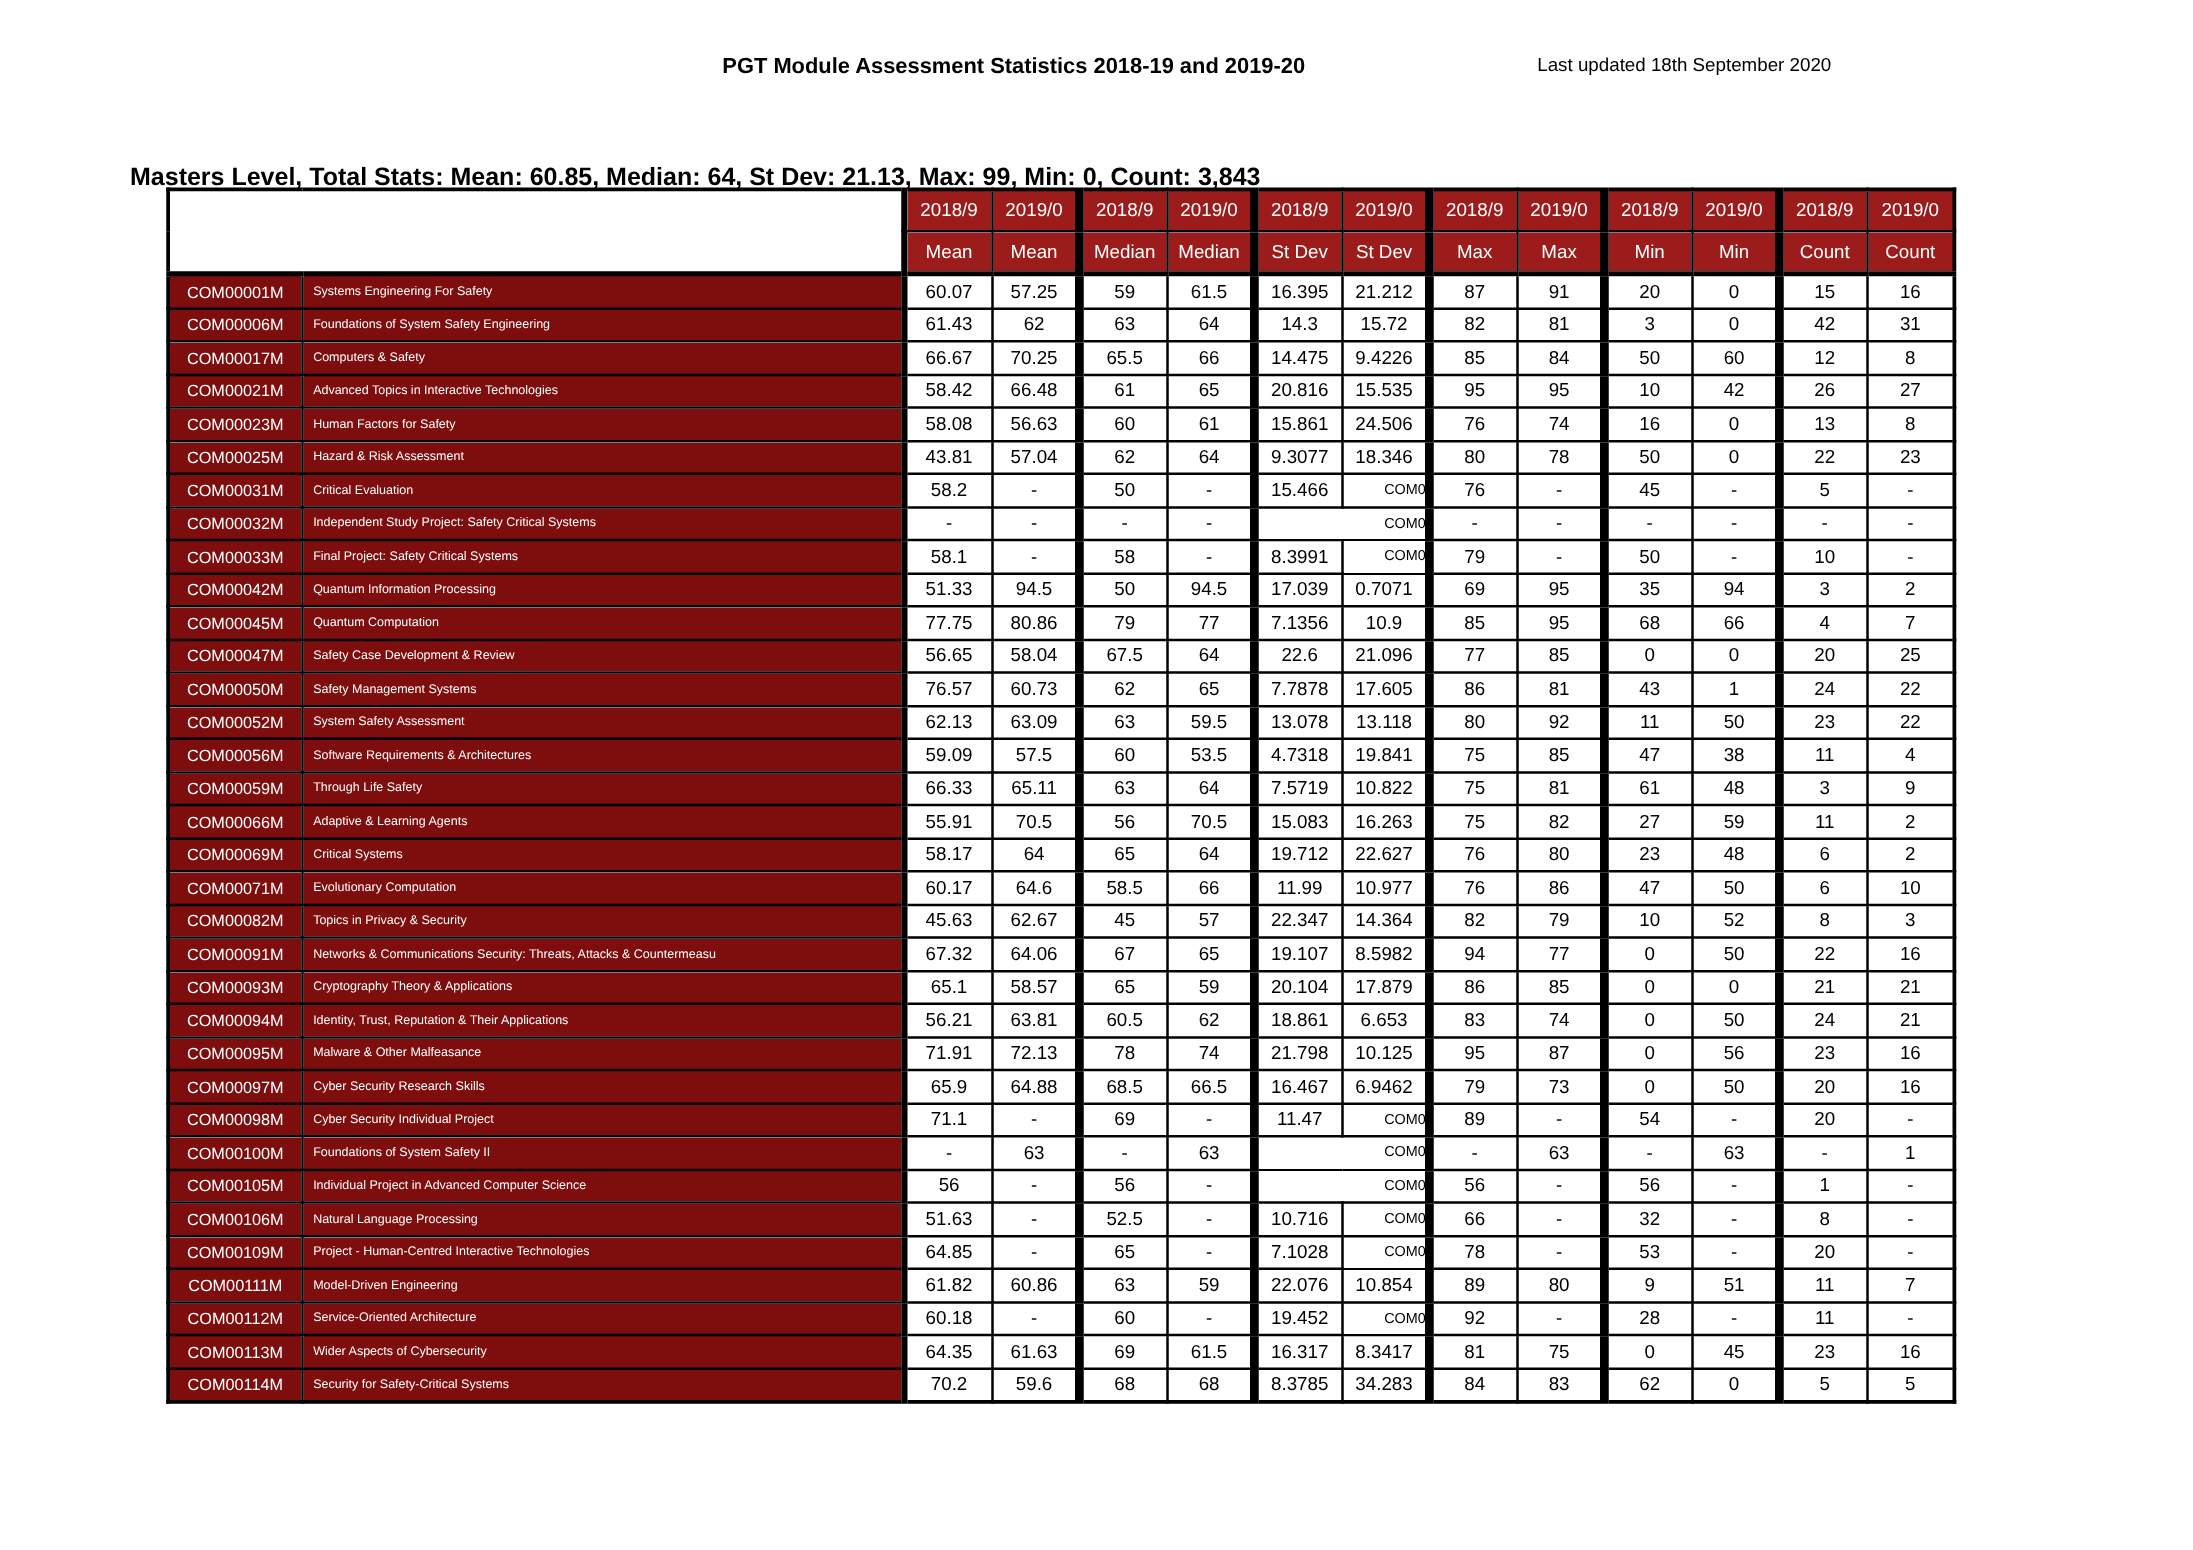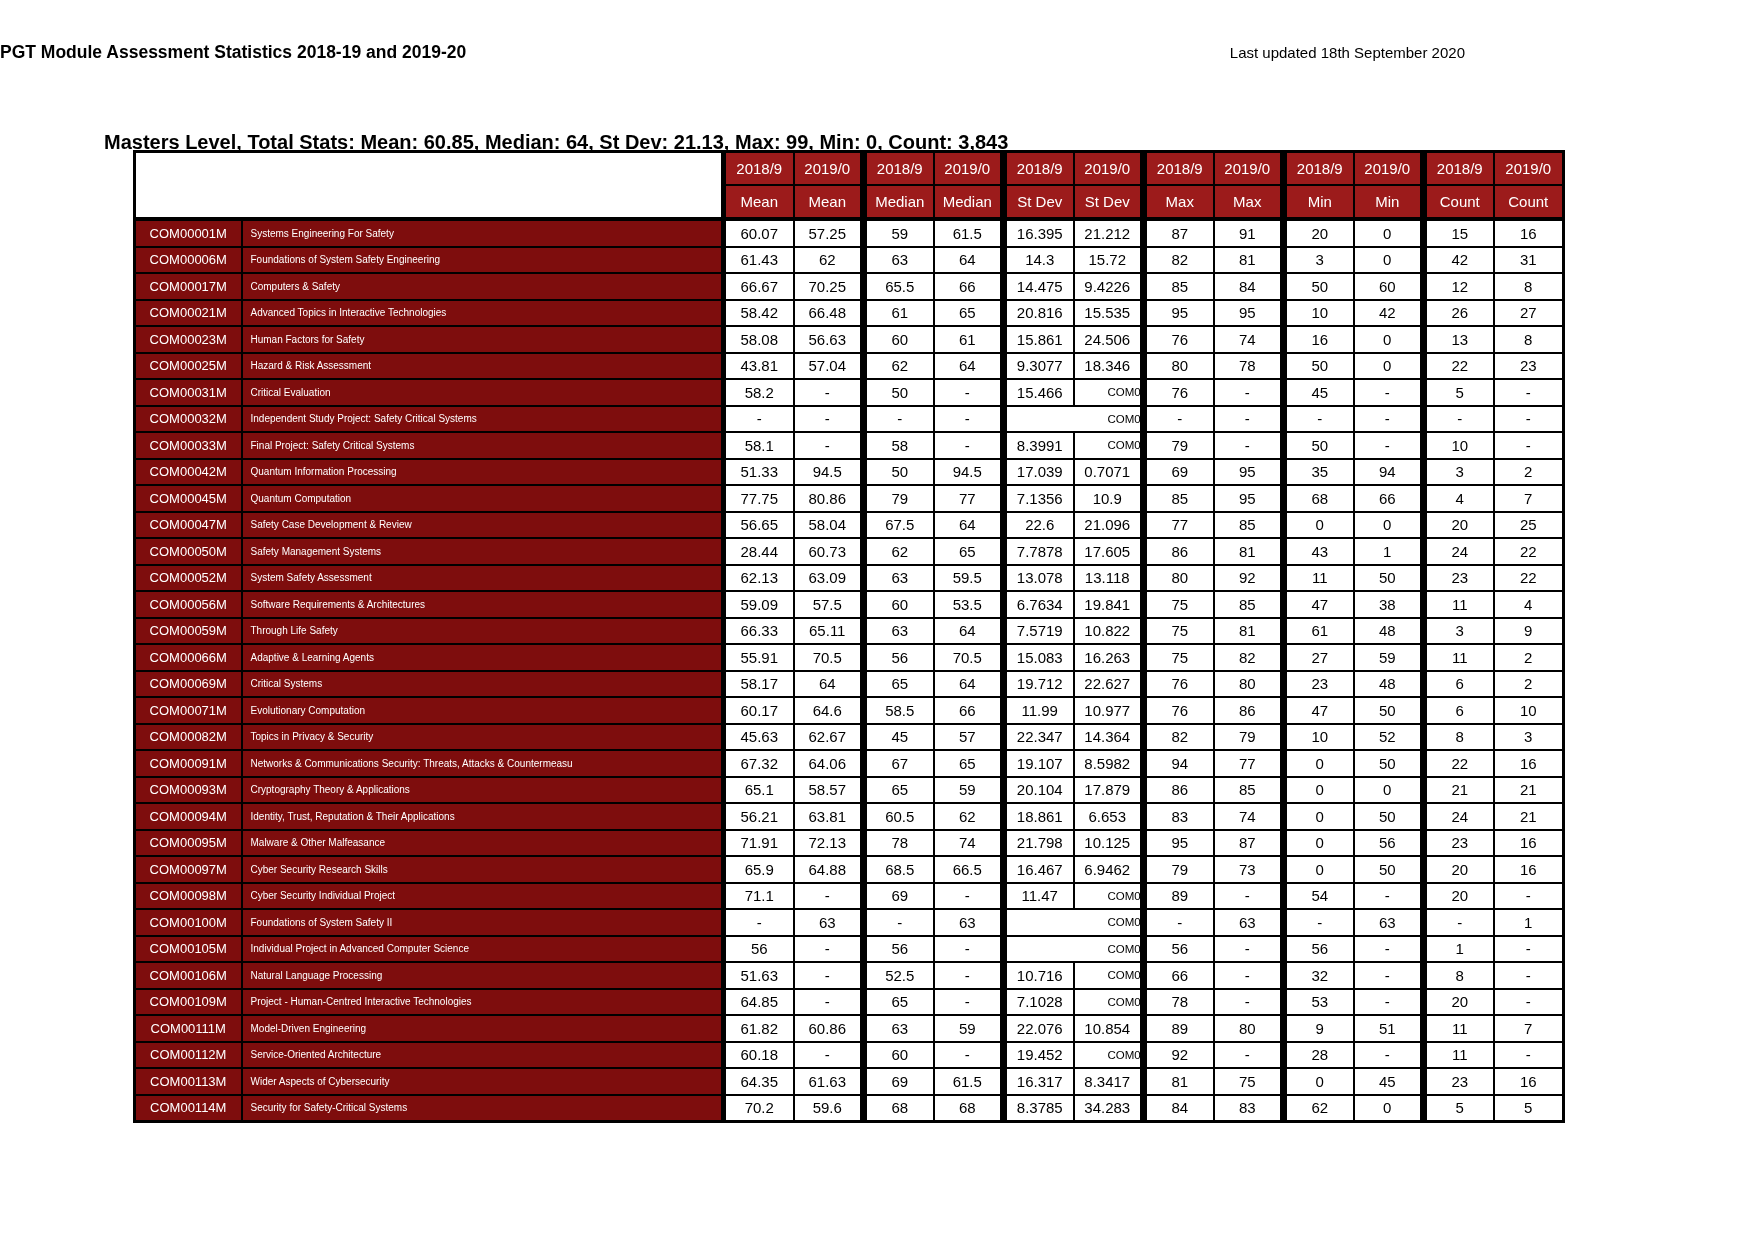--- a/index.html
+++ b/index.html
@@ -2,21 +2,21 @@
 <html><head>
 <meta charset="utf-8">
 <style>
   html,body { margin:0; padding:0; }
   body {
     width:1754px; height:1240px; background:#ffffff; position:relative;
     font-family:"Liberation Sans","DejaVu Sans",sans-serif; color:#000;
     overflow:hidden;
   }
   .title {
-    position:absolute; top:42px; left:0; width:1622px; 
+    position:absolute; top:42px; left:0; width:1622px; text-align:center;
     font-size:17.5px; font-weight:bold;
   }
   .updated {
     position:absolute; top:44px; right:289px; font-size:15px; font-weight:normal;
   }
   .summary {
     position:absolute; top:131px; left:104px; font-size:20px; font-weight:bold;
   }
   table.stats {
     position:absolute; left:133px; top:150px;
@@ -302,21 +302,21 @@
         <td class="num group-start">77</td>
         <td class="num">85</td>
         <td class="num group-start">0</td>
         <td class="num">0</td>
         <td class="num group-start">20</td>
         <td class="num">25</td>
       </tr>
       <tr>
         <td class="code">COM00050M</td>
         <td class="name">Safety Management Systems</td>
-        <td class="num">28.44</td>
+        <td class="num">76.57</td>
         <td class="num">60.73</td>
         <td class="num group-start">62</td>
         <td class="num">65</td>
         <td class="num group-start">7.7878</td>
         <td class="num">17.605</td>
         <td class="num group-start">86</td>
         <td class="num">81</td>
         <td class="num group-start">43</td>
         <td class="num">1</td>
         <td class="num group-start">24</td>
@@ -338,21 +338,21 @@
         <td class="num group-start">23</td>
         <td class="num">22</td>
       </tr>
       <tr>
         <td class="code">COM00056M</td>
         <td class="name">Software Requirements &amp; Architectures</td>
         <td class="num">59.09</td>
         <td class="num">57.5</td>
         <td class="num group-start">60</td>
         <td class="num">53.5</td>
-        <td class="num group-start">6.7634</td>
+        <td class="num group-start">4.7318</td>
         <td class="num">19.841</td>
         <td class="num group-start">75</td>
         <td class="num">85</td>
         <td class="num group-start">47</td>
         <td class="num">38</td>
         <td class="num group-start">11</td>
         <td class="num">4</td>
       </tr>
       <tr>
         <td class="code">COM00059M</td>

